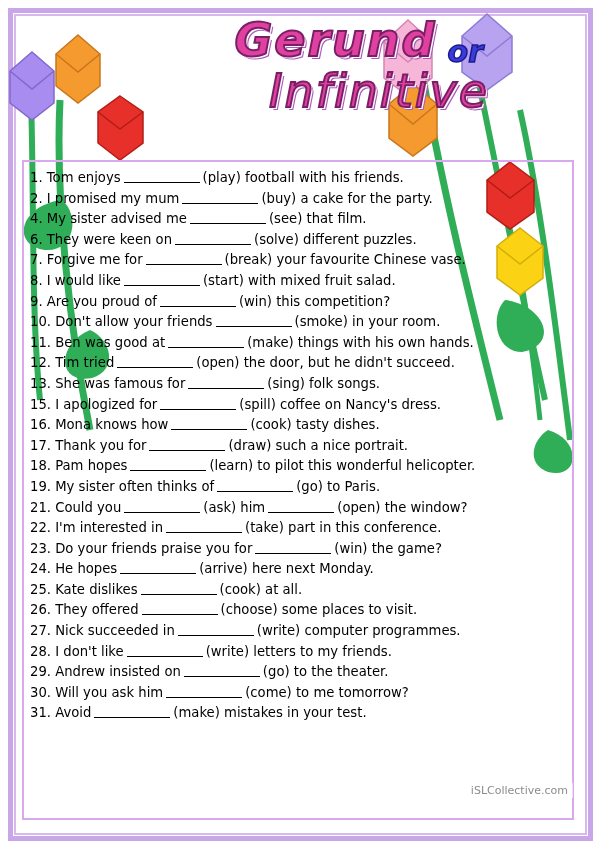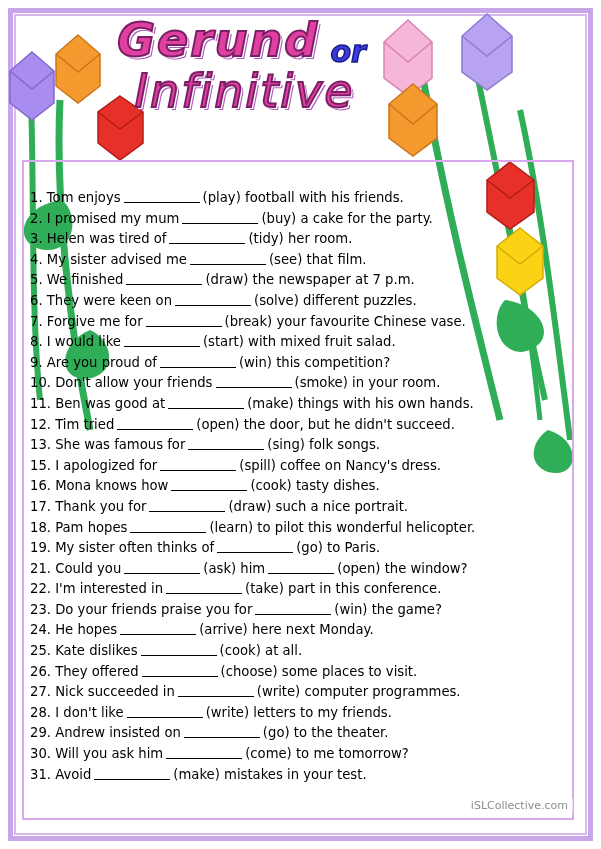--- a/index.html
+++ b/index.html
@@ -40,21 +40,21 @@
     border: 2px solid #d9b8f0;
     box-sizing: border-box;
   }
 
   
   .title-block {
     position: absolute;
     left: 0;
     top: 16px;
     width: 489px;
-    text-align: center;
+    text-align: right;
     z-index: 6;
     pointer-events: none;
   }
   .title-line1 {
     font-family: "DejaVu Sans", sans-serif;
     font-weight: bold;
     font-style: italic;
     font-size: 46px;
     letter-spacing: 2px;
     color: #e040a0;
@@ -95,21 +95,20 @@
     background: transparent;
     box-sizing: border-box;
     z-index: 4;
   }
   .items {
     position: absolute;
     left: 30px;
     top: 168px;
     width: 545px;
     z-index: 5;
-    margin-top: 20px;
   }
   .item {
     font-family: "DejaVu Sans", sans-serif;
     font-size: 13.2px;
     color: #000000;
     line-height: 20.6px;
     white-space: nowrap;
   }
   .num { display: inline-block; }
   .blank {
@@ -119,21 +118,21 @@
     height: 12px;
     margin: 0 3px -1px 3px;
   }
   .blank.short { width: 66px; }
 
   
   .deco { position: absolute; z-index: 2; }
   .watermark {
     position: absolute;
     right: 28px;
-    bottom: 36px;
+    bottom: 51px;
     font-family: "DejaVu Sans", sans-serif;
     font-size: 11px;
     color: #8c8c8c;
     background: rgba(255,255,255,0.6);
     padding: 1px 5px;
     z-index: 7;
   }
 </style>
 </head>
 <body>
@@ -204,23 +203,21 @@
       <span class="title-or">or</span>
     </div>
     <div class="title-line2">Infinitive</div>
   </div>
 
   <div class="exercise-frame"></div>
 
   <div class="items" id="exercise-list">
       <div class="item"><span class="num">1.</span><span> Tom enjoys</span><span class="blank"></span><span>(play) football with his friends.</span></div>
       <div class="item"><span class="num">2.</span><span> I promised my mum</span><span class="blank"></span><span>(buy) a cake for the party.</span></div>
-      <div class="item"><span class="num">3.</span><span> Helen was tired of</span><span class="blank"></span><span>(tidy) her room.</span></div>
       <div class="item"><span class="num">4.</span><span> My sister advised me</span><span class="blank"></span><span>(see) that film.</span></div>
-      <div class="item"><span class="num">5.</span><span> We finished</span><span class="blank"></span><span>(draw) the newspaper at 7 p.m.</span></div>
       <div class="item"><span class="num">6.</span><span> They were keen on</span><span class="blank"></span><span>(solve) different puzzles.</span></div>
       <div class="item"><span class="num">7.</span><span> Forgive me for</span><span class="blank"></span><span>(break) your favourite Chinese vase.</span></div>
       <div class="item"><span class="num">8.</span><span> I would like</span><span class="blank"></span><span>(start) with mixed fruit salad.</span></div>
       <div class="item"><span class="num">9.</span><span> Are you proud of</span><span class="blank"></span><span>(win) this competition?</span></div>
       <div class="item"><span class="num">10.</span><span> Don't allow your friends</span><span class="blank"></span><span>(smoke) in your room.</span></div>
       <div class="item"><span class="num">11.</span><span> Ben was good at</span><span class="blank"></span><span>(make) things with his own hands.</span></div>
       <div class="item"><span class="num">12.</span><span> Tim tried</span><span class="blank"></span><span>(open) the door, but he didn't succeed.</span></div>
       <div class="item"><span class="num">13.</span><span> She was famous for</span><span class="blank"></span><span>(sing) folk songs.</span></div>
       <div class="item"><span class="num">15.</span><span> I apologized for</span><span class="blank"></span><span>(spill) coffee on Nancy's dress.</span></div>
       <div class="item"><span class="num">16.</span><span> Mona knows how</span><span class="blank"></span><span>(cook) tasty dishes.</span></div>

